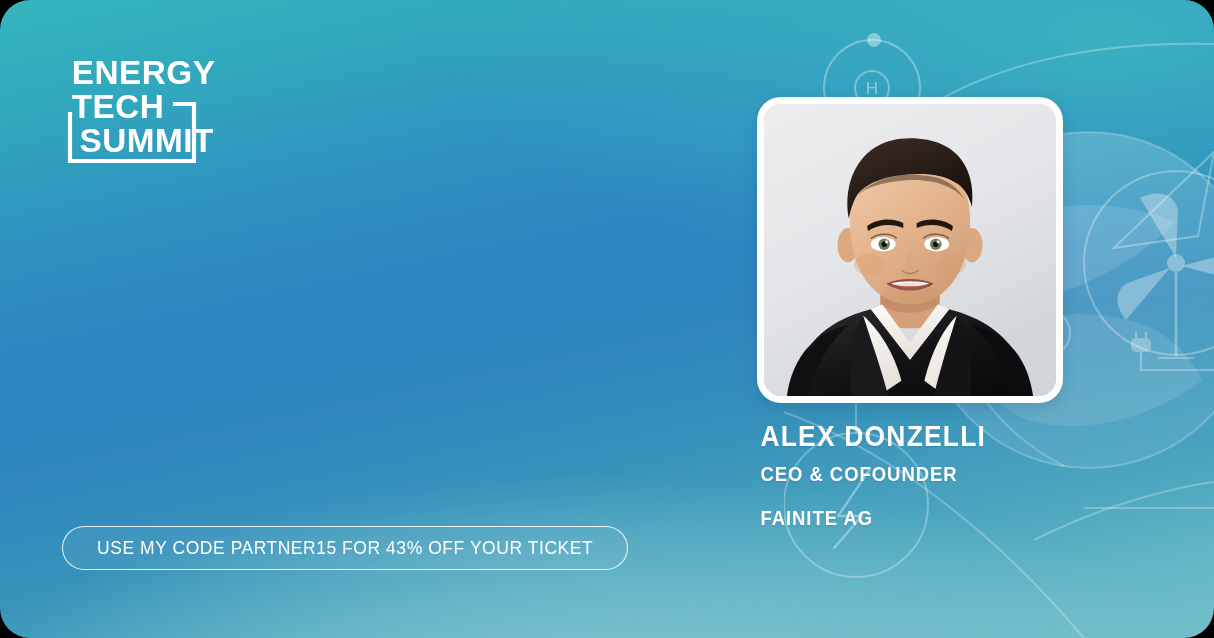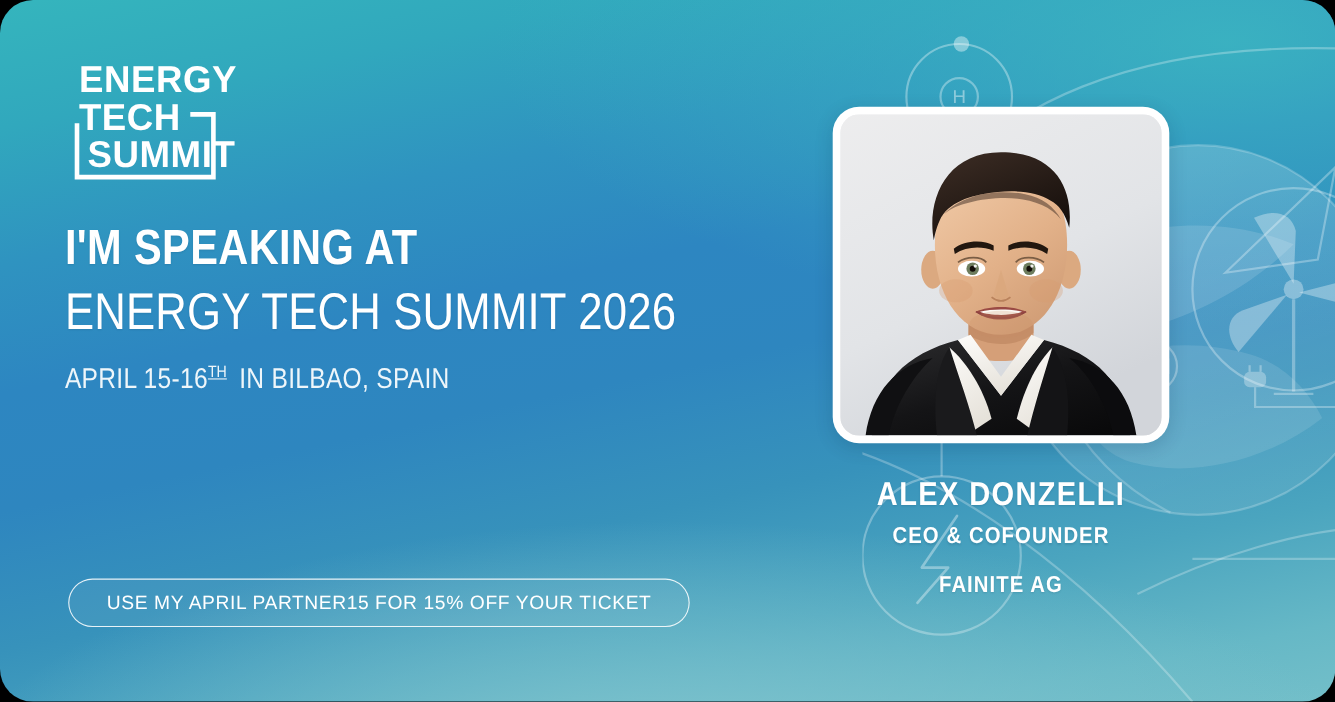--- a/index.html
+++ b/index.html
@@ -160,23 +160,22 @@
     border-radius: 17px;
     overflow: hidden;
     position: relative;
     background: linear-gradient(160deg, #e9eaec 0%, #dfe1e4 55%, #d3d6da 100%);
   }
 
   
   .speaker {
     position: absolute;
     left: 740px;
-    top: 432px;
+    top: 418px;
     width: 340px;
-    text-align: center;
     z-index: 4;
     color: #ffffff;
   }
   .sp-name {
     font-family: "Liberation Sans Narrow", "Liberation Sans", sans-serif;
     font-weight: 700;
     font-size: 30px;
     line-height: 36px;
     letter-spacing: 1.4px;
     transform: scaleX(0.88);
@@ -295,28 +294,23 @@
     <g stroke="#ffffff" stroke-width="4.2" fill="none">
       <path d="M113 52 L134 52 L134 109 L10 109 L10 60"></path>
     </g>
     <g fill="#ffffff" font-family="Liberation Sans Narrow, Liberation Sans, sans-serif" font-weight="700" letter-spacing="0.5">
       <text x="12" y="32" font-size="34" transform="scale(0.98 1)">ENERGY</text>
       <text x="12" y="66" font-size="34" transform="scale(0.98 1)">TECH</text>
       <text x="20" y="100" font-size="34" transform="scale(0.98 1)">SUMMIT</text>
     </g>
   </svg>
 
-  <div class="headline">
-    <div class="hl-1">I'M SPEAKING AT</div>
-    <div class="hl-2">ENERGY TECH SUMMIT 2026</div>
-    <div class="hl-3"><span>APRIL 15-16</span><sup>TH</sup><span class="gap"></span><span>IN BILBAO, SPAIN</span></div>
-  </div>
 
   <div class="promo">
-    <div class="promo-text"><span>USE MY APRIL </span><b>PARTNER15</b><span> FOR 15% OFF YOUR TICKET</span></div>
+    <div class="promo-text"><span>USE MY CODE </span><b>PARTNER15</b><span> FOR 43% OFF YOUR TICKET</span></div>
   </div>
 
   <div class="photo-frame">
     <div class="photo">
       <svg viewBox="0 0 306 306" width="100%" height="100%" preserveAspectRatio="xMidYMid slice">
         <defs>
           <linearGradient id="bgWall" x1="0" y1="0" x2="0.5" y2="1">
             <stop offset="0%" stop-color="#ededee"></stop>
             <stop offset="60%" stop-color="#e2e4e7"></stop>
             <stop offset="100%" stop-color="#d2d5da"></stop>

